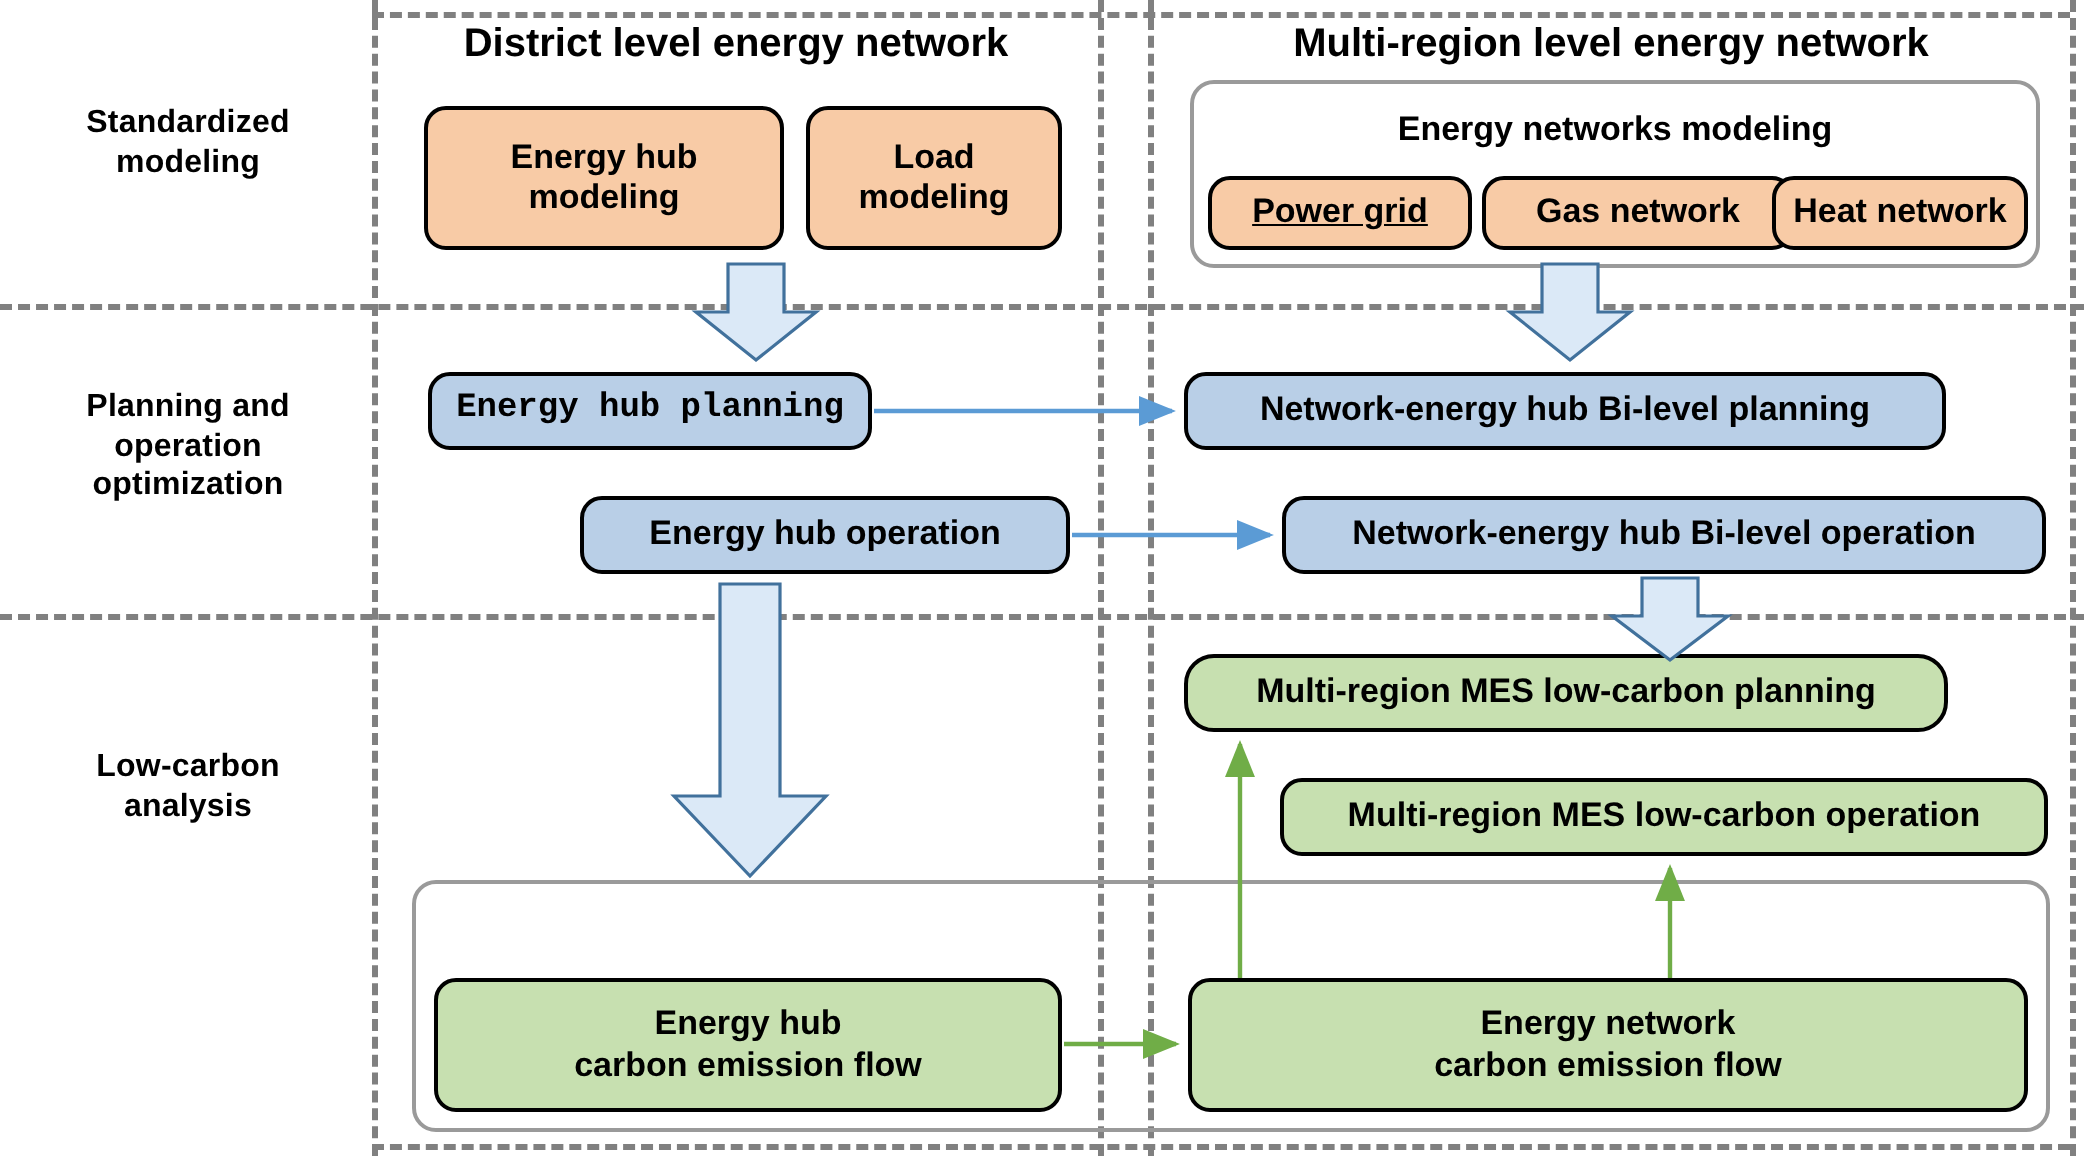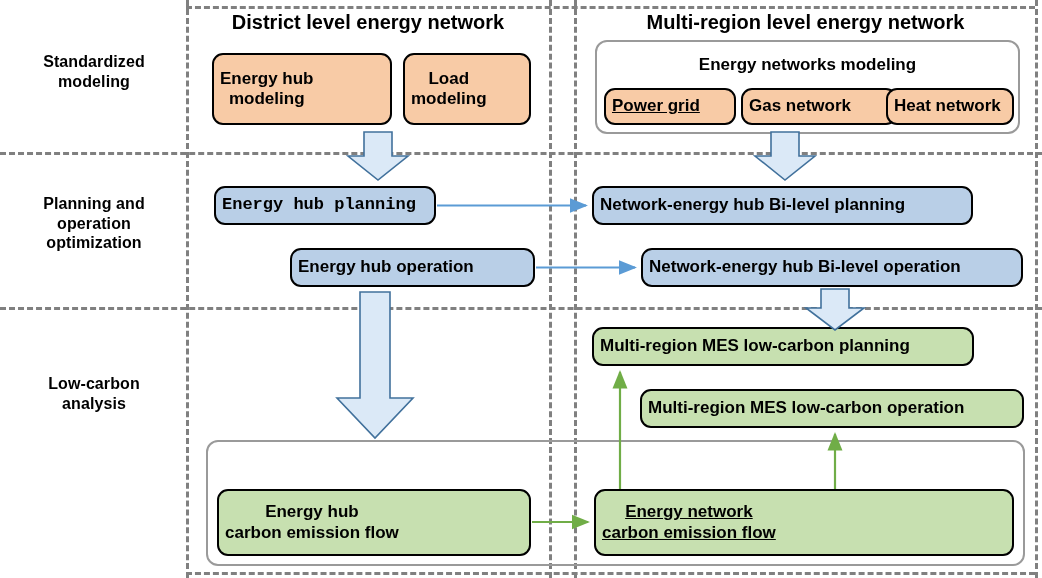--- a/index.html
+++ b/index.html
@@ -13,21 +13,21 @@
   
   .band-title{position:absolute;text-align:center;font-weight:bold;color:#000;
     font-size:16px;line-height:1.22;letter-spacing:.1px;}
 
   
   .col-header{position:absolute;text-align:center;font-weight:bold;color:#000;
     font-size:20px;line-height:1.1;white-space:nowrap;}
 
   
   .node{position:absolute;box-sizing:border-box;border:2.6px solid #000;
-    border-radius:11px;display:flex;align-items:center;
+    border-radius:11px;display:flex;align-items:center;justify-content:center;
     text-align:center;font-weight:bold;color:#000;font-size:17px;line-height:1.18;
     padding:2px 6px;}
   .node.orange{background:#f8cba6;}
   .node.blue{background:#b9cfe7;}
   .node.green{background:#c7e0b0;}
 
   
   .frame{position:absolute;box-sizing:border-box;border:2.2px solid #9a9a9a;
     border-radius:12px;background:transparent;}
   .frame-label{position:absolute;font-weight:bold;color:#000;font-size:17px;
@@ -95,34 +95,34 @@
   <div class="node orange" style="left:886px;top:88px;width:128px;height:37px;">Heat network</div>
 
   <div class="node blue" style="left:214px;top:186px;width:222px;height:39px;font-family:Liberation Mono, monospace;">Energy hub planning</div>
 
   <div class="node blue" style="left:290px;top:248px;width:245px;height:39px;">Energy hub operation</div>
 
   <div class="node blue" style="left:592px;top:186px;width:381px;height:39px;">Network-energy hub Bi-level planning</div>
 
   <div class="node blue" style="left:641px;top:248px;width:382px;height:39px;">Network-energy hub Bi-level operation</div>
 
-  <div class="node green" style="left:592px;top:327px;width:382px;height:39px;">Multi-region MES low-carbon planning</div>
+  <div class="node green" style="left:592px;top:327px;width:382px;height:39px;border-radius:15px;">Multi-region MES low-carbon planning</div>
 
   <div class="node green" style="left:640px;top:389px;width:384px;height:39px;">Multi-region MES low-carbon operation</div>
 
   <div class="frame" style="left:206px;top:440px;width:819px;height:126px;"></div>
 
   <div class="node green" style="left:217px;top:489px;width:314px;height:67px;">
     <div>
       <div>Energy hub</div>
       <div>carbon emission flow</div>
     </div>
   </div>
 
-  <div class="node green" style="left:594px;top:489px;width:420px;height:67px;text-decoration:underline;">
+  <div class="node green" style="left:594px;top:489px;width:420px;height:67px;">
     <div>
       <div>Energy network</div>
       <div>carbon emission flow</div>
     </div>
   </div>
 
   <svg id="wires" viewBox="0 0 1042 578">
     <defs>
       <marker id="mBlue" markerWidth="9" markerHeight="9" refX="7.5" refY="4" orient="auto">
         <path d="M0,0.6 L8.4,4 L0,7.4 z" fill="#5b9bd5"></path>

